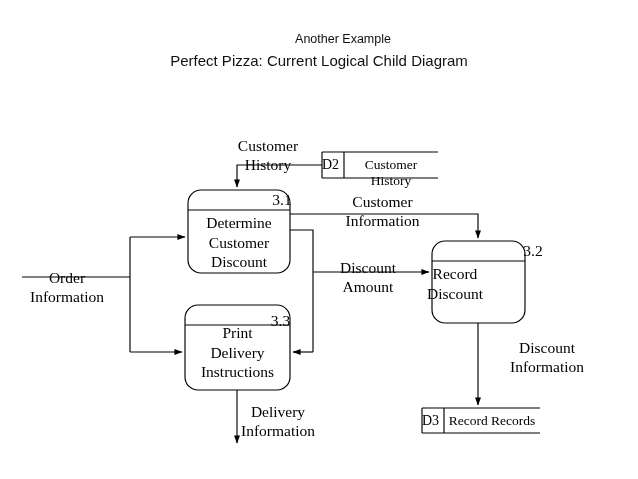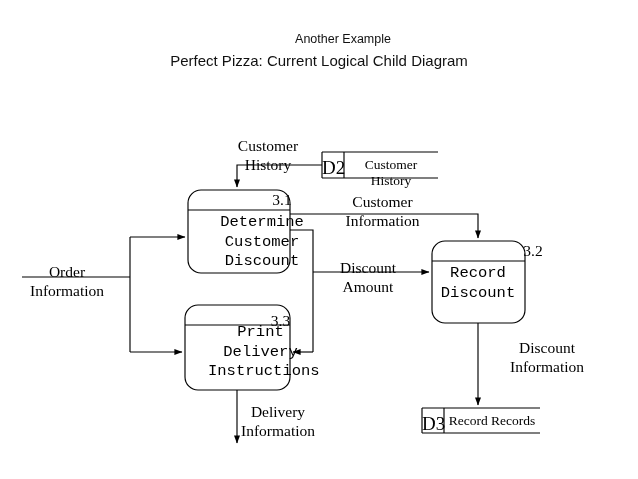--- a/index.html
+++ b/index.html
@@ -11,22 +11,22 @@
   #canvas{position:absolute;left:0;top:0;width:638px;height:479px;}
   .hdr{position:absolute;width:100%;text-align:center;
        font-family:"Liberation Sans","DejaVu Sans",sans-serif;color:#111;}
   #subtitle{top:32px;font-size:12.5px;padding-left:24px;}
   #title{top:52px;font-size:15px;}
   .lbl{position:absolute;text-align:center;font-size:15.5px;line-height:19px;
        font-family:"Liberation Serif","DejaVu Serif",serif;white-space:pre;}
   .pid{position:absolute;text-align:center;font-size:15.5px;
        font-family:"Liberation Serif","DejaVu Serif",serif;margin-left:43px;}
   .pbody{position:absolute;text-align:center;font-size:15.5px;line-height:19.5px;
-         font-family:Liberation Mono, monospace;white-space:pre;margin-left:23px;}
-  .dsid{position:absolute;text-align:center;font-size:19px;
+         font-family:Liberation Serif, serif;white-space:pre;}
+  .dsid{position:absolute;font-size:14px;
         font-family:"Liberation Serif","DejaVu Serif",serif;}
   .dsname{position:absolute;text-align:center;font-size:13.5px;
           font-family:"Liberation Serif","DejaVu Serif",serif;}
 </style>
 </head>
 <body>
 
 <div class="hdr" id="subtitle">Another Example</div>
 <div class="hdr" id="title">Perfect Pizza: Current Logical Child Diagram</div>
 
@@ -106,21 +106,21 @@
 Instructions</div>
 
 <div class="dsid" style="left:322px;top:157px;width:22px;">D2</div>
 <div class="dsname" style="left:344px;top:157px;width:94px;">Customer History</div>
 
 <div class="dsid" style="left:422px;top:413px;width:20px;">D3</div>
 <div class="dsname" style="left:444px;top:413px;width:96px;">Record Records</div>
 
 <div class="lbl" style="left:213px;top:136px;width:110px;">Customer
 History</div>
-<div class="lbl" style="left:12px;top:262px;width:110px;">Order
+<div class="lbl" style="left:12px;top:268px;width:110px;">Order
 Information</div>
 <div class="lbl" style="left:320px;top:192px;width:125px;">Customer
 Information</div>
 <div class="lbl" style="left:313px;top:258px;width:110px;">Discount
 Amount</div>
 <div class="lbl" style="left:487px;top:338px;width:120px;">Discount
 Information</div>
 <div class="lbl" style="left:218px;top:402px;width:120px;">Delivery
 Information</div>
 

